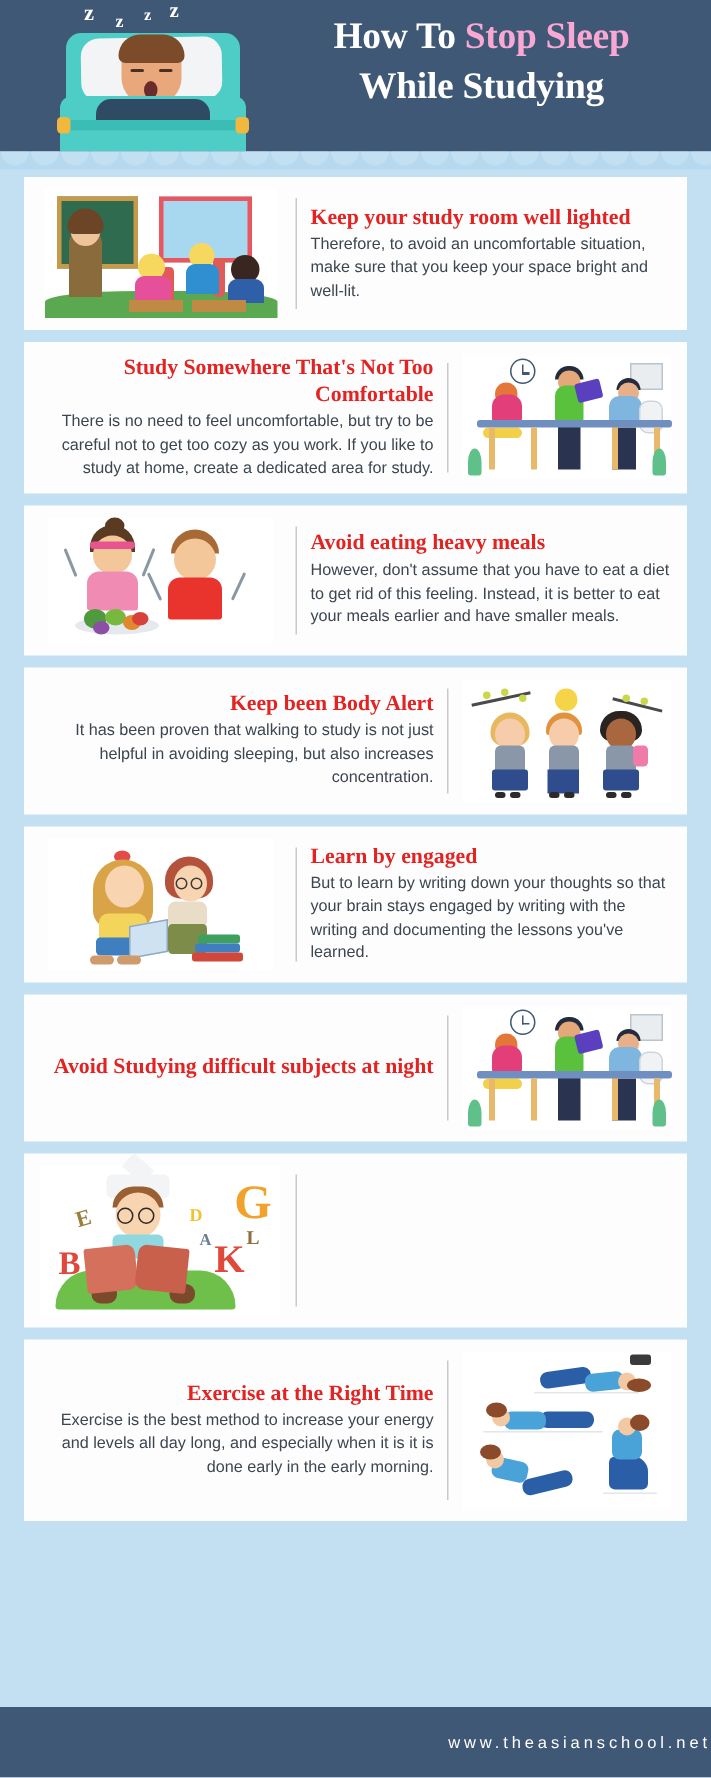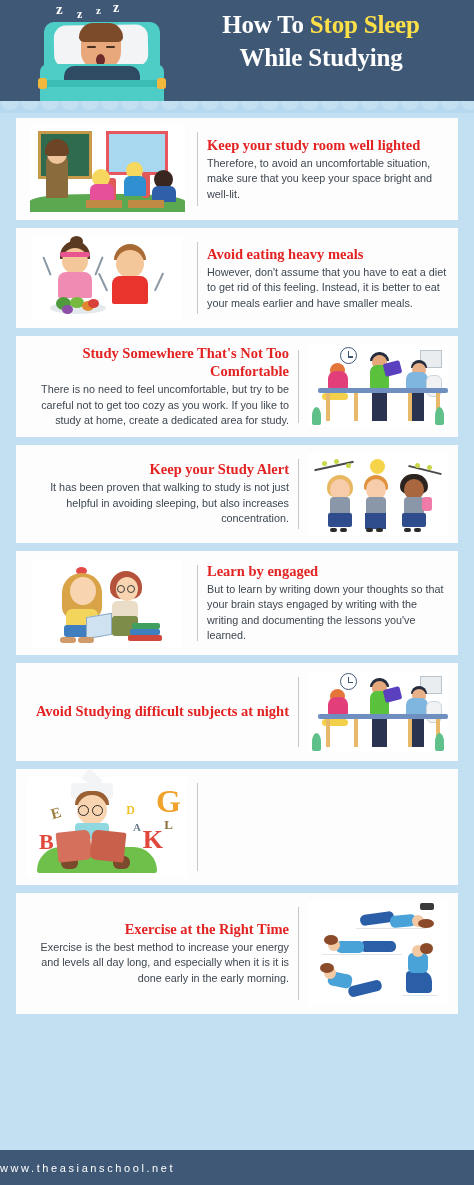--- a/index.html
+++ b/index.html
@@ -90,21 +90,21 @@
   }
   .title-line {
     font-family: "Liberation Serif", serif;
     font-weight: bold;
     font-size: 25px;
     line-height: 33px;
     color: #ffffff;
     letter-spacing: -0.2px;
     white-space: nowrap;
   }
-  .accent { color: #fde047; margin-top: 32px; }
+  .accent { color: #f9a8d4; margin-top: 32px; }
 
   
   .subtitle-band {
     position: relative;
     background: #b6d9ef;
     padding: 11px 40px 6px;
     text-align: center;
   }
   .subtitle {
     font-size: 11.6px;
@@ -170,25 +170,25 @@
   .c-body {
     font-size: 10.8px;
     line-height: 15.5px;
     color: #3d4650;
   }
 
   
   .footer {
     position: absolute;
     left: 0; right: 0; bottom: 0;
-    height: 35px;
+    height: 47px;
     background: #3f5875;
     display: flex;
     align-items: center;
-    justify-content: flex-start;
+    justify-content: flex-end;
   }
   .footer-url {
     color: #ffffff;
     font-size: 11px;
     letter-spacing: 2.6px;
   }
 
   
   .ill { position: relative; }
 
@@ -393,50 +393,20 @@
           <div class="kid kid-h3"></div>
             <div class="kid-b3"></div>
           <div class="desk d1"></div>
             <div class="desk d2"></div>
         </div>
       </div>
       <div class="divider"></div>
       <div class="text-cell ta-left">
         <div class="c-title">Keep your study room well lighted</div>
         <div class="c-body">Therefore, to avoid an uncomfortable situation, make sure that you keep your space bright and well-lit.</div>
-      </div>
-    </div>
-
-    <div class="card">
-      <div class="art-cell">
-        <div class="ill ill-veg">
-          <div class="utensil u1"></div>
-            <div class="utensil u2"></div>
-          <div class="utensil u3"></div>
-            <div class="utensil u4"></div>
-          <div class="vg-bun"></div>
-            <div class="vg-girl-hair"></div>
-          <div class="vg-girl-h"></div>
-            <div class="vg-band"></div>
-            <div class="vg-girl-b"></div>
-          <div class="vg-boy-hair"></div>
-            <div class="vg-boy-h"></div>
-            <div class="vg-boy-b"></div>
-          <div class="plate"></div>
-          <div class="veg v1"></div>
-            <div class="veg v2"></div>
-            <div class="veg v3"></div>
-          <div class="veg v4"></div>
-            <div class="veg v5"></div>
-        </div>
-      </div>
-      <div class="divider"></div>
-      <div class="text-cell ta-left">
-        <div class="c-title">Avoid eating heavy meals</div>
-        <div class="c-body">However, don't assume that you have to eat a diet to get rid of this feeling. Instead, it is better to eat your meals earlier and have smaller meals.</div>
       </div>
     </div>
 
     <div class="card">
       <div class="text-cell ta-right">
         <div class="c-title">Study Somewhere That's Not Too Comfortable</div>
         <div class="c-body">There is no need to feel uncomfortable, but try to be careful not to get too cozy as you work. If you like to study at home, create a dedicated area for study.</div>
       </div>
       <div class="divider"></div>
       <div class="art-cell narrow">
@@ -461,22 +431,52 @@
             <div class="leg lg2"></div>
           <div class="leg lg3"></div>
             <div class="leg lg4"></div>
           <div class="plant pl1"></div>
             <div class="plant pl2"></div>
         </div>
       </div>
     </div>
 
     <div class="card">
+      <div class="art-cell">
+        <div class="ill ill-veg">
+          <div class="utensil u1"></div>
+            <div class="utensil u2"></div>
+          <div class="utensil u3"></div>
+            <div class="utensil u4"></div>
+          <div class="vg-bun"></div>
+            <div class="vg-girl-hair"></div>
+          <div class="vg-girl-h"></div>
+            <div class="vg-band"></div>
+            <div class="vg-girl-b"></div>
+          <div class="vg-boy-hair"></div>
+            <div class="vg-boy-h"></div>
+            <div class="vg-boy-b"></div>
+          <div class="plate"></div>
+          <div class="veg v1"></div>
+            <div class="veg v2"></div>
+            <div class="veg v3"></div>
+          <div class="veg v4"></div>
+            <div class="veg v5"></div>
+        </div>
+      </div>
+      <div class="divider"></div>
+      <div class="text-cell ta-left">
+        <div class="c-title">Avoid eating heavy meals</div>
+        <div class="c-body">However, don't assume that you have to eat a diet to get rid of this feeling. Instead, it is better to eat your meals earlier and have smaller meals.</div>
+      </div>
+    </div>
+
+    <div class="card">
       <div class="text-cell ta-right">
-        <div class="c-title">Keep your Study Alert</div>
+        <div class="c-title">Keep been Body Alert</div>
         <div class="c-body">It has been proven that walking to study is not just helpful in avoiding sleeping, but also increases concentration.</div>
       </div>
       <div class="divider"></div>
       <div class="art-cell narrow">
         <div class="ill ill-kids">
           <div class="branch br1"></div>
             <div class="branch br2"></div>
           <div class="leafdot" style="left:14px;top:8px"></div>
           <div class="leafdot" style="left:26px;top:6px"></div>
           <div class="leafdot" style="left:38px;top:10px"></div>

